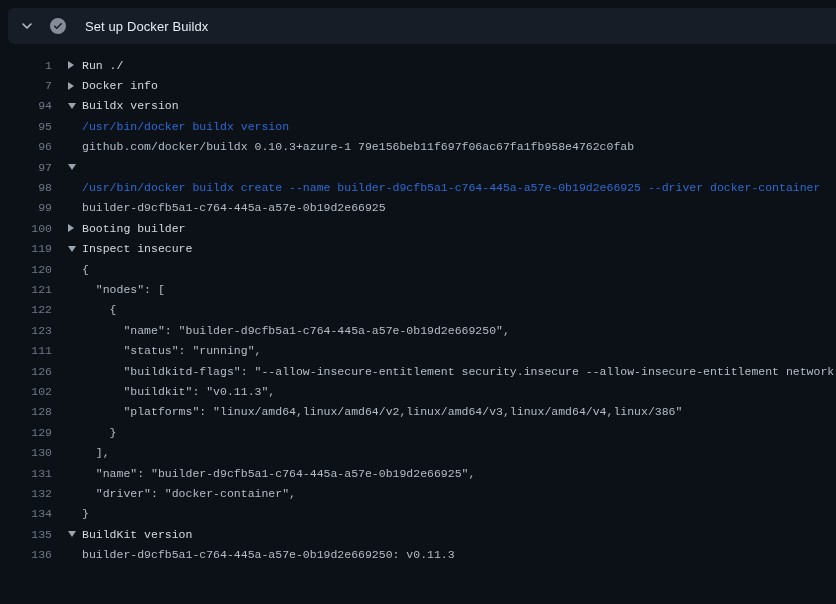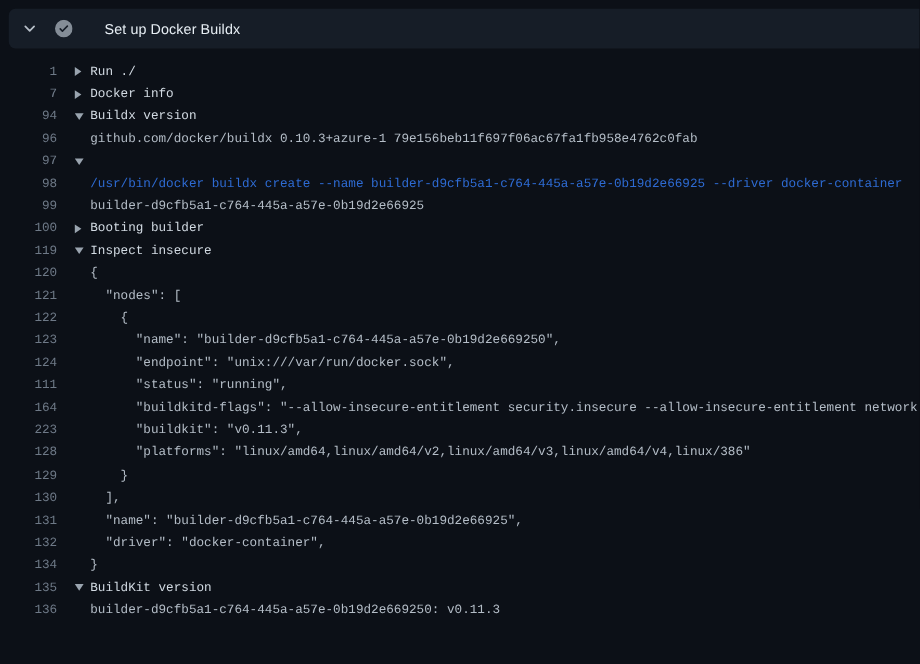--- a/index.html
+++ b/index.html
@@ -28,21 +28,21 @@
     background: var(--header-bg);
     border-radius: 6px 0 0 6px;
     display: flex;
     align-items: center;
     padding-left: 12px;
     cursor: pointer;
   }
   .chevron-box { width: 14px; height: 14px; display: flex; align-items: center; justify-content: center; }
   .status-box { margin-left: 16px; width: 16px; height: 16px; }
   .step-title {
-    margin-left: 29px;
+    margin-left: 19px;
     color: var(--title-color);
     font-size: 13px;
     font-weight: 500;
     letter-spacing: 0.1px;
   }
   .log-area { padding-top: 11px; }
   .row {
     height: 20.4px;
     display: flex;
     align-items: center;
@@ -113,20 +113,27 @@
   </div>
 
   <div class="row group-expanded">
     <span class="num">94</span>
     <span class="caret-box">
       <span class="caret down"></span>
     </span>
     <span class="text">Buildx version</span>
   </div>
 
+  <div class="row command">
+    <span class="num">95</span>
+    <span class="caret-box">
+      
+    </span>
+    <span class="text">/usr/bin/docker buildx version</span>
+  </div>
 
   <div class="row output">
     <span class="num">96</span>
     <span class="caret-box">
       
     </span>
     <span class="text">github.com/docker/buildx 0.10.3+azure-1 79e156beb11f697f06ac67fa1fb958e4762c0fab</span>
   </div>
 
   <div class="row group-expanded">
@@ -193,46 +200,39 @@
   </div>
 
   <div class="row output">
     <span class="num">123</span>
     <span class="caret-box">
       
     </span>
     <span class="text">      "name": "builder-d9cfb5a1-c764-445a-a57e-0b19d2e669250",</span>
   </div>
 
-  <div class="row output">
-    <span class="num">124</span>
-    <span class="caret-box">
-      
-    </span>
-    <span class="text">      "endpoint": "unix:///var/run/docker.sock",</span>
-  </div>
 
   <div class="row output">
     <span class="num">111</span>
     <span class="caret-box">
       
     </span>
     <span class="text">      "status": "running",</span>
   </div>
 
   <div class="row output">
-    <span class="num">164</span>
+    <span class="num">126</span>
     <span class="caret-box">
       
     </span>
     <span class="text">      "buildkitd-flags": "--allow-insecure-entitlement security.insecure --allow-insecure-entitlement network</span>
   </div>
 
   <div class="row output">
-    <span class="num">223</span>
+    <span class="num">102</span>
     <span class="caret-box">
       
     </span>
     <span class="text">      "buildkit": "v0.11.3",</span>
   </div>
 
   <div class="row output">
     <span class="num">128</span>
     <span class="caret-box">
       

